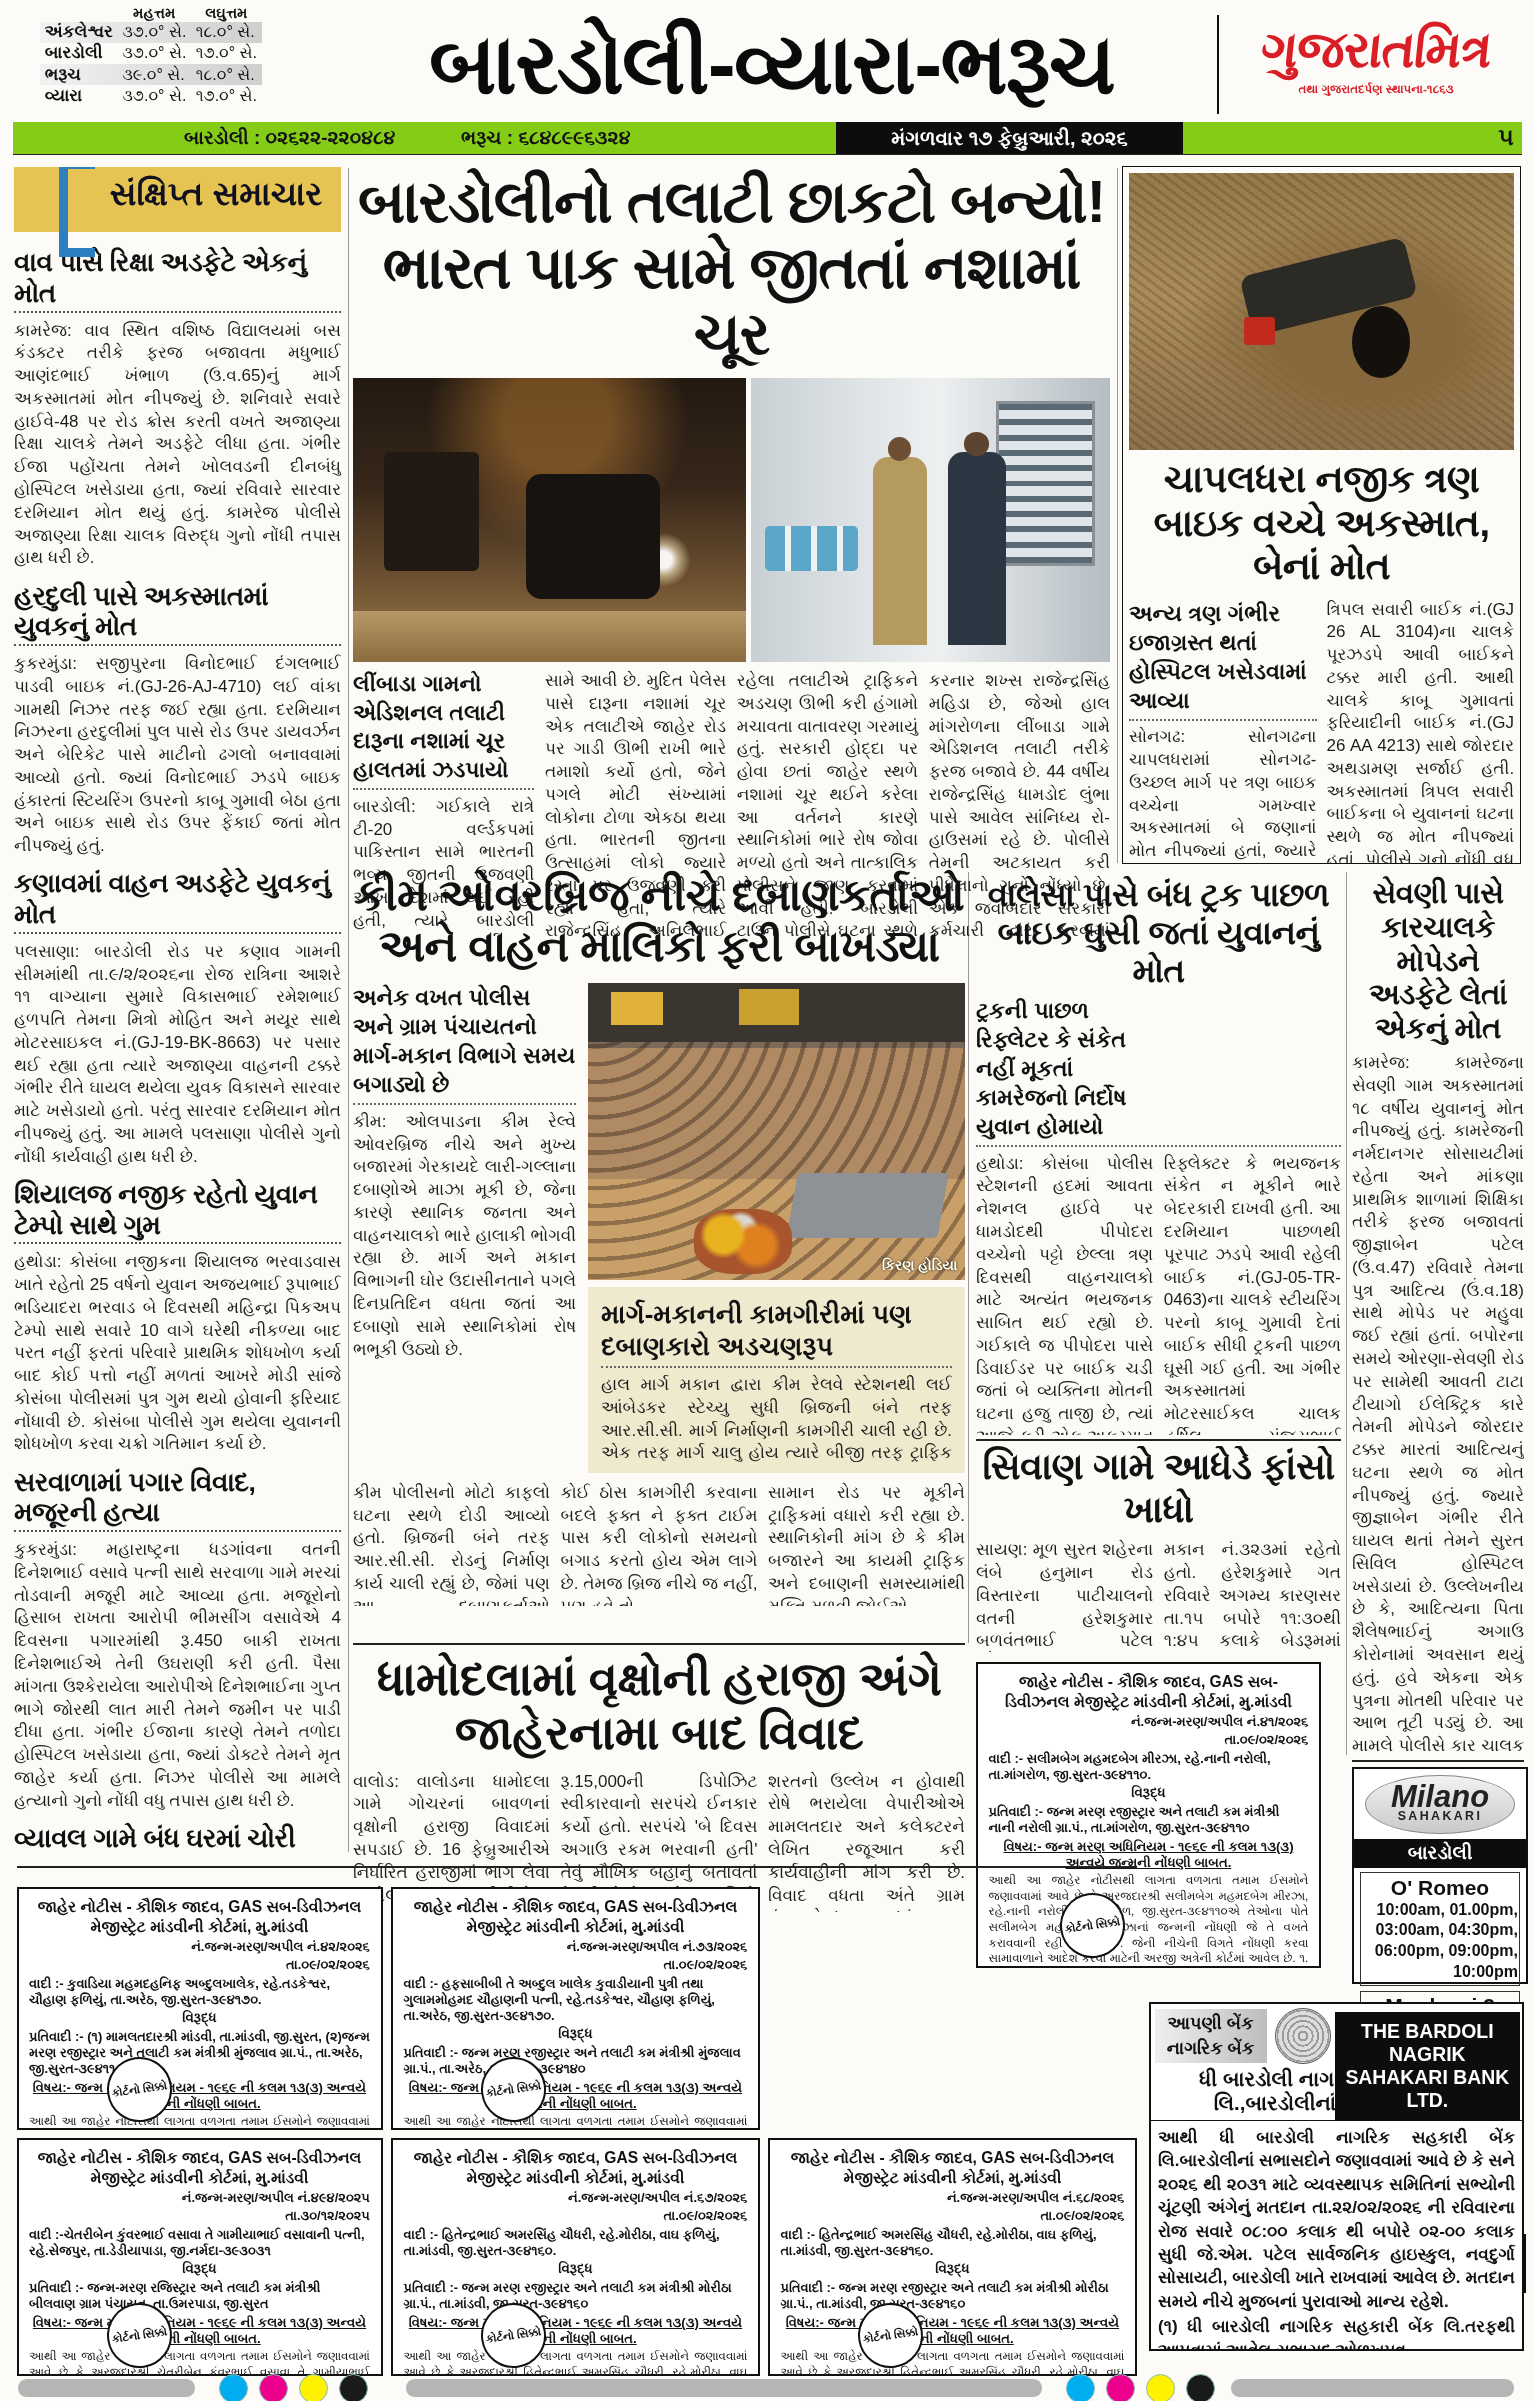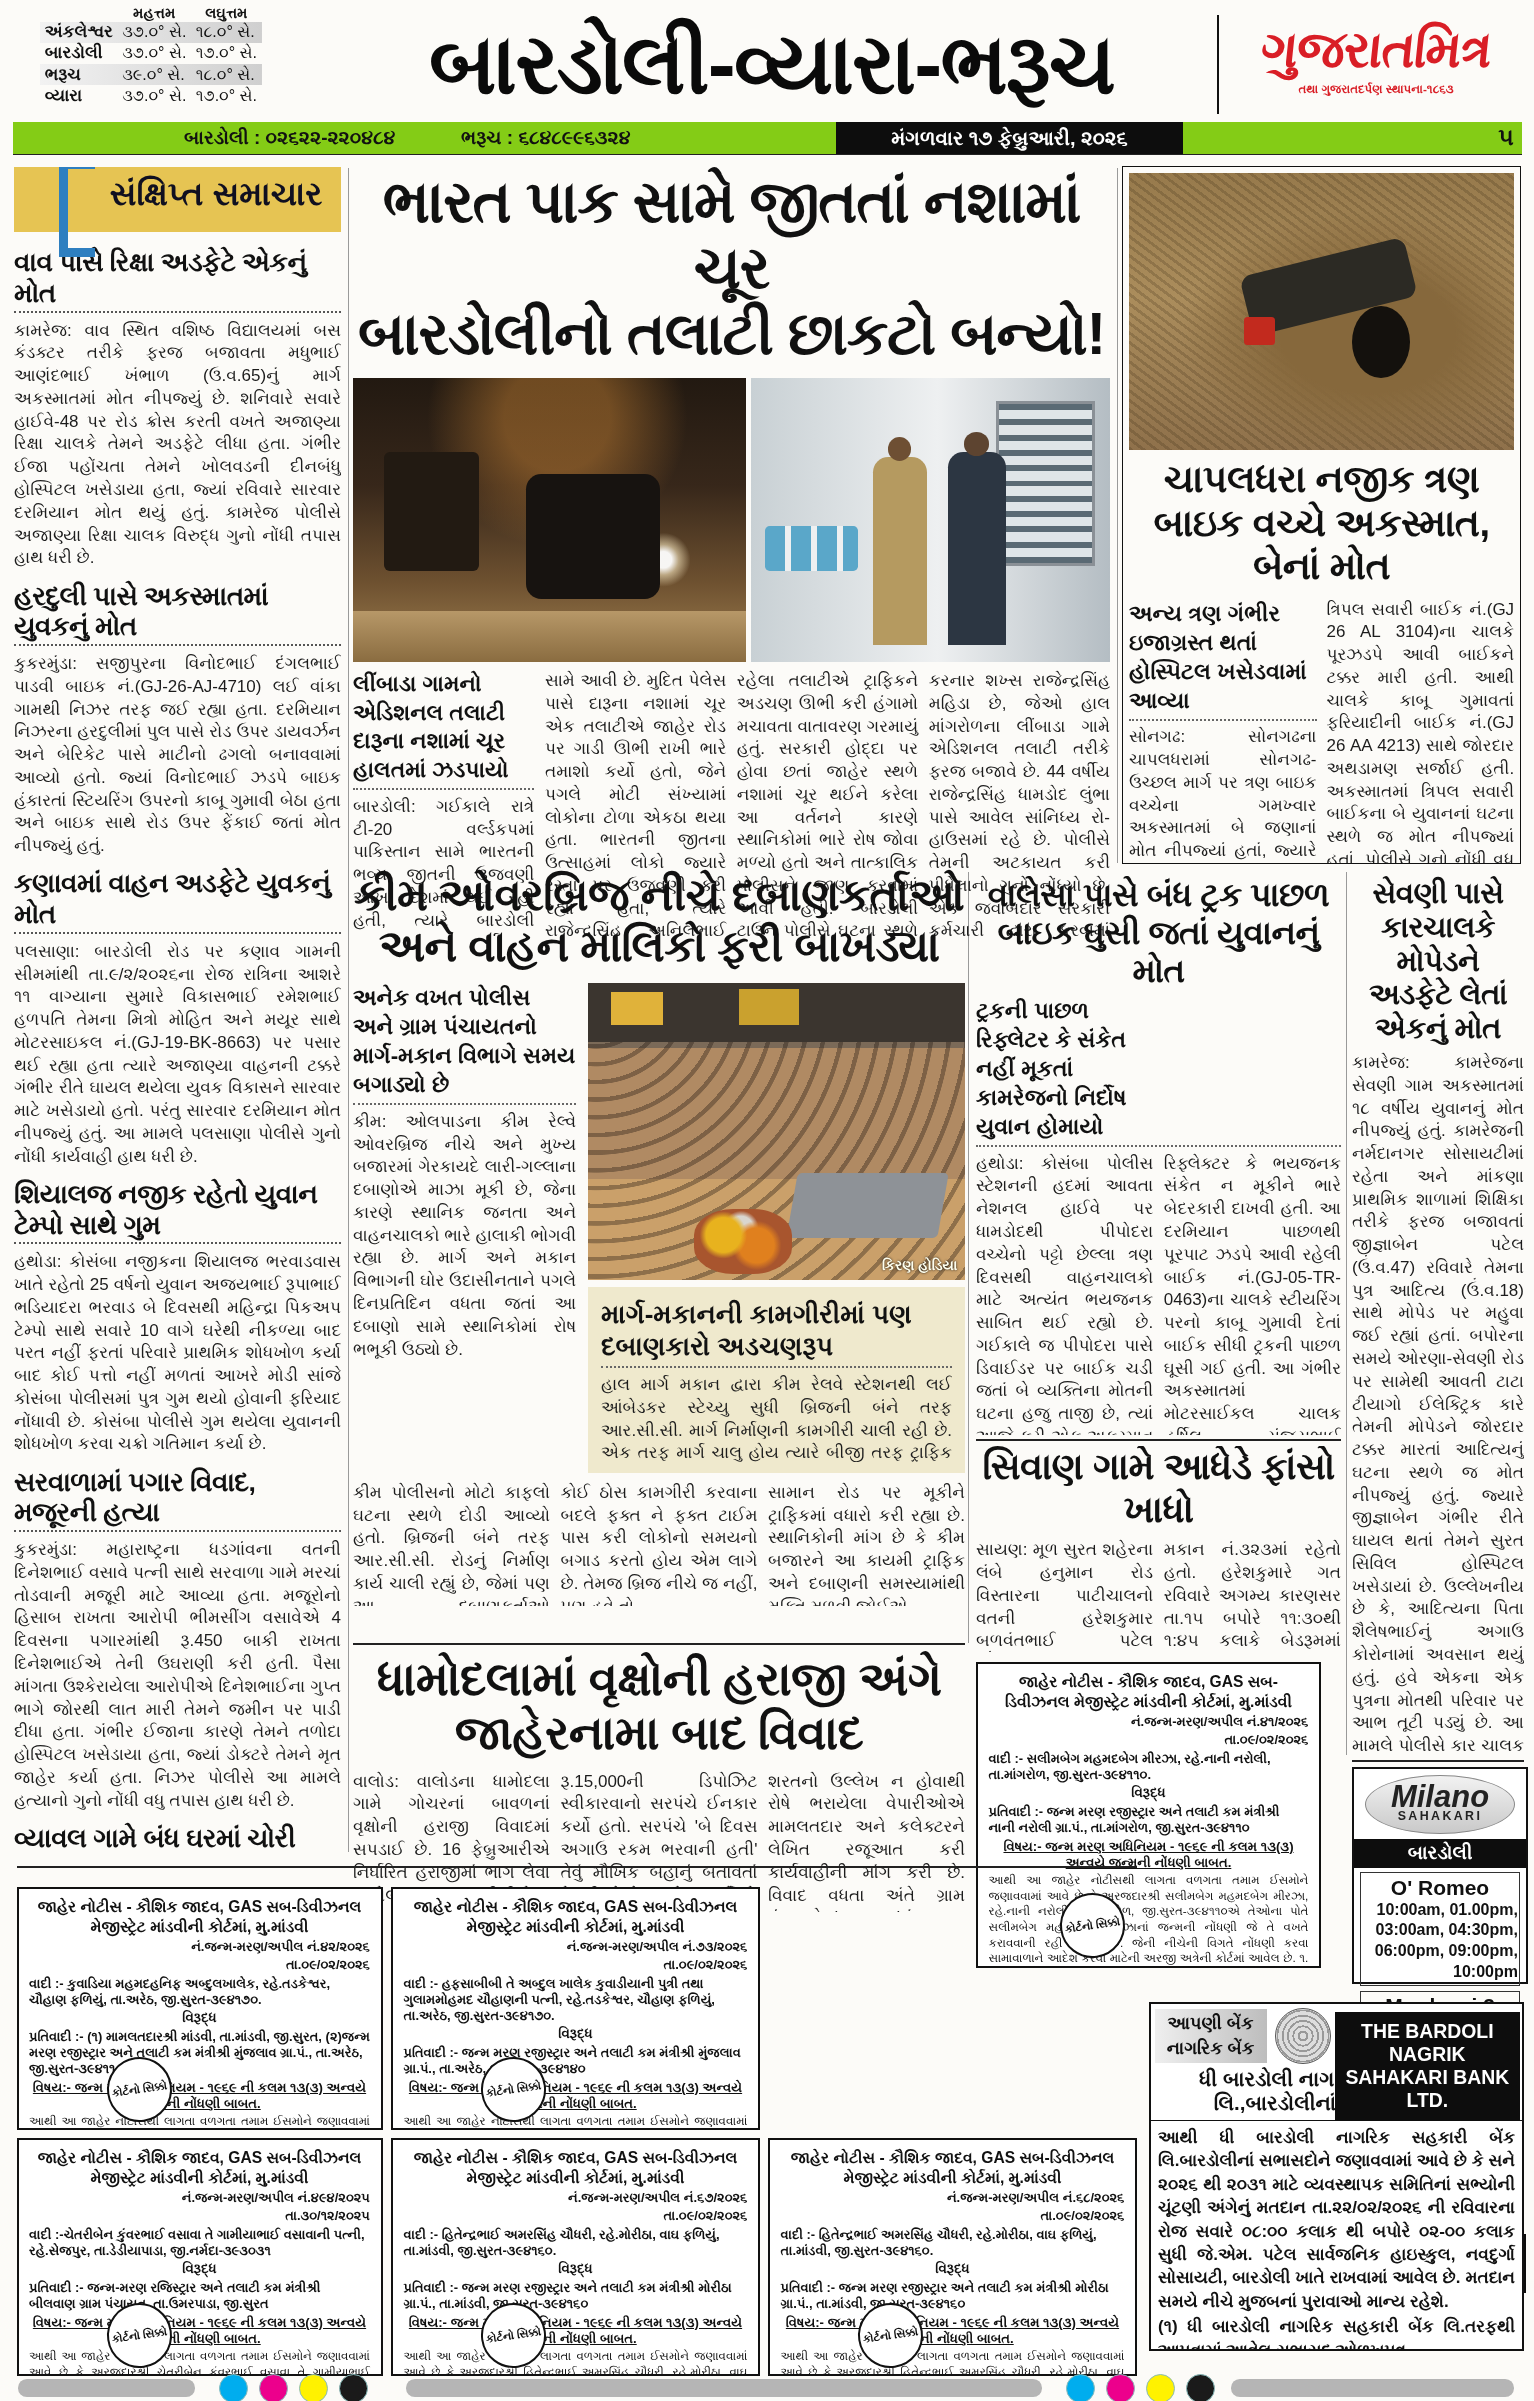--- a/index.html
+++ b/index.html
@@ -209,22 +209,22 @@
 
   <h3>સરવાળામાં પગાર વિવાદ, મજૂરની હત્યા</h3>
   <div class="dr"></div>
   <p class="body-txt">કુકરમુંડા: મહારાષ્ટ્રના ધડગાંવના વતની દિનેશભાઈ વસાવે પત્ની સાથે સરવાળા ગામે મરચાં તોડવાની મજૂરી માટે આવ્યા હતા. મજૂરોનો હિસાબ રાખતા આરોપી ભીમસીંગ વસાવેએ 4 દિવસના પગારમાંથી રૂ.450 બાકી રાખતા દિનેશભાઈએ તેની ઉઘરાણી કરી હતી. પૈસા માંગતા ઉશ્કેરાયેલા આરોપીએ દિનેશભાઈના ગુપ્ત ભાગે જોરથી લાત મારી તેમને જમીન પર પાડી દીધા હતા. ગંભીર ઈજાના કારણે તેમને તળોદા હોસ્પિટલ ખસેડાયા હતા, જ્યાં ડોક્ટરે તેમને મૃત જાહેર કર્યા હતા. નિઝર પોલીસે આ મામલે હત્યાનો ગુનો નોંધી વધુ તપાસ હાથ ધરી છે.</p>
 
   <h3>વ્યાવલ ગામે બંધ ઘરમાં ચોરી</h3>
 
 </div>
 
 <div class="abs" style="left:353px;top:169px;width:757px;">
+  <div class="main-head">બારડોલીનો તલાટી છાકટો બન્યો!</div>
   <div class="main-head">ભારત પાક સામે જીતતાં નશામાં ચૂર</div>
-  <div class="main-head">બારડોલીનો તલાટી છાકટો બન્યો!</div>
   <div style="display:flex;gap:4.7px;margin-top:10.6px;">
     <div class="photo ph-night" style="width:393px;height:284px;">
       <div class="truck"></div>
       <div class="suv"></div>
       <div class="road"></div>
     </div>
     <div class="photo ph-police" style="width:359px;height:284px;">
       <div class="grille"></div>
       <div class="chairs"></div>
       <div class="cop"></div>

